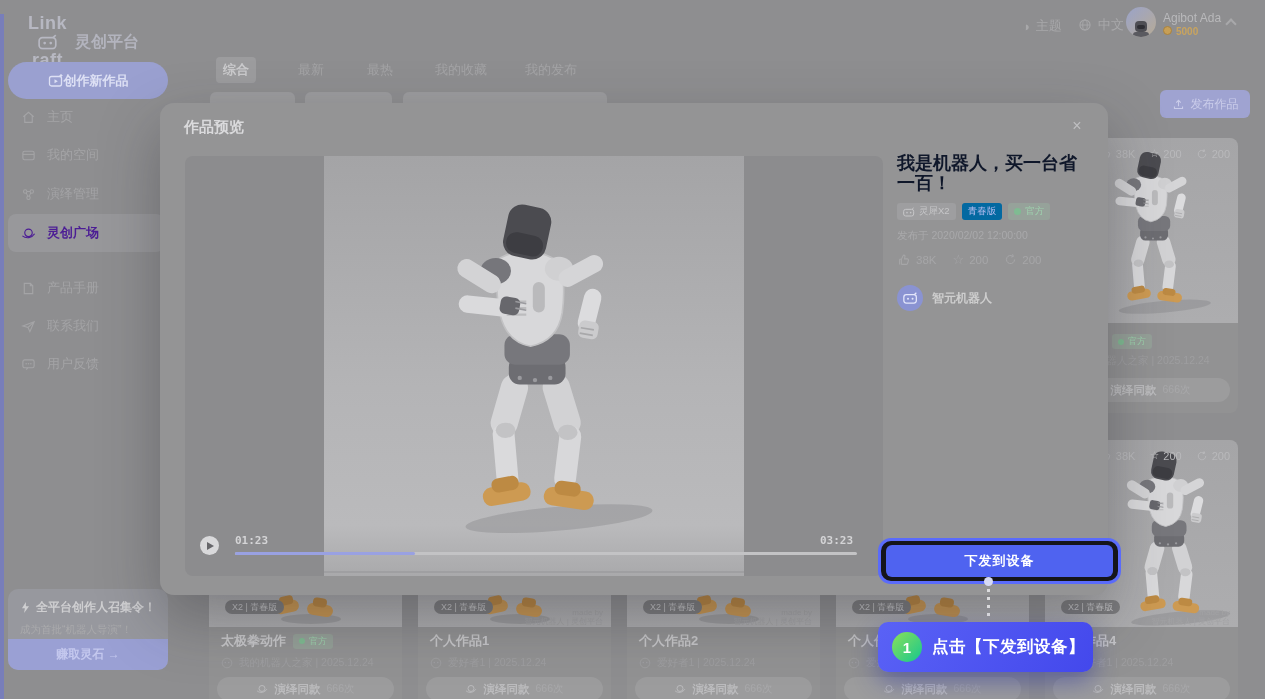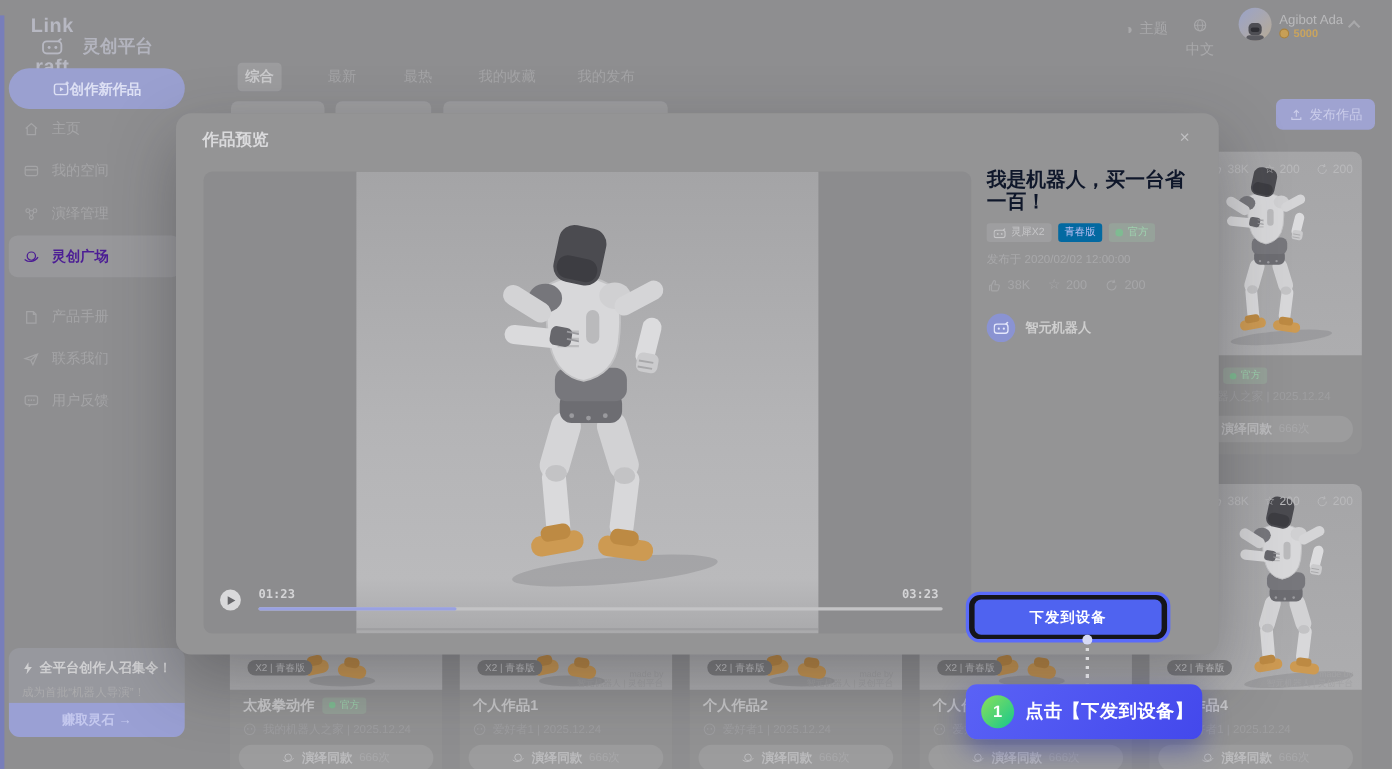--- a/index.html
+++ b/index.html
@@ -94,21 +94,21 @@
   .pub-date { margin-top:9px; font-size:10.5px; color:#a9a9ab; }
   .info-stats { display:flex; align-items:center; gap:16px; margin-top:9px; color:#a6a6a8; font-size:11.5px; }
   .info-stats .grp { display:flex; align-items:center; gap:5px; }
   .author-row { display:flex; align-items:center; gap:9px; margin-top:18px; }
   .author-av { width:26px; height:26px; border-radius:50%; background:#8a93d2; display:flex; align-items:center; justify-content:center; }
   .author-name { font-size:12px; font-weight:bold; color:#cecece; }
 
   .star { font-family:"DejaVu Sans",sans-serif; }
 
   
-  .hl-outer { left:878px; top:538px; width:186px; height:46px; border:3px solid #5a6bfb; border-radius:13px;
+  .hl-outer { left:878px; top:538px; width:243px; height:46px; border:3px solid #5a6bfb; border-radius:13px;
     background:#15151a; padding:4px 5px; z-index:100; }
   .hl-btn { width:100%; height:100%; border-radius:6px; background:#4f63f0; display:flex; align-items:center; justify-content:center;
     color:#ffffff; font-size:13px; font-weight:bold; letter-spacing:1px; cursor:pointer; }
   .hl-dot { left:984px; top:577px; width:9px; height:9px; border-radius:50%; background:#d6daf4; z-index:101; }
   .dotline { left:987px; top:589px; width:3px; height:32px; z-index:100;
     background:repeating-linear-gradient(#dcdcde 0 3px, transparent 3px 8px); }
   .tooltip { left:878px; top:622px; width:215px; height:50px; border-radius:10px; z-index:100;
     background:linear-gradient(125deg,#5a62f6 0%,#4348ec 100%);
     box-shadow:0 10px 24px rgba(35,45,160,.45);
     display:flex; align-items:center; gap:10px; padding-left:14px; }
@@ -217,21 +217,21 @@
         <use href="#robot-face"></use>
       </svg>
     <span>raft</span>
   </span>
   <span class="brand-cn">灵创平台</span>
 </div>
 <div class="abs hdr-item" style="left:1022px; top:17px;">
   <span style="font-size:13px;">◑</span>
   <span>主题</span>
 </div>
-<div class="abs hdr-item" style="left:1078px; top:16px;flex-direction:column;">
+<div class="abs hdr-item" style="left:1078px; top:16px;">
   <svg width="14" height="14">
       <use href="#i-globe"></use>
     </svg>
   <span>中文</span>
 </div>
 <div class="abs avatar" style="left:1126px; top:7px;">
   <svg width="22" height="18" viewBox="0 0 22 18">
     <rect x="5" y="2" width="12" height="11" rx="4" fill="#4e4e54"></rect>
     <rect x="7" y="6" width="8" height="4" rx="2" fill="#2e2e34"></rect>
     <rect x="3" y="13" width="16" height="6" rx="3" fill="#5a5a60"></rect>

